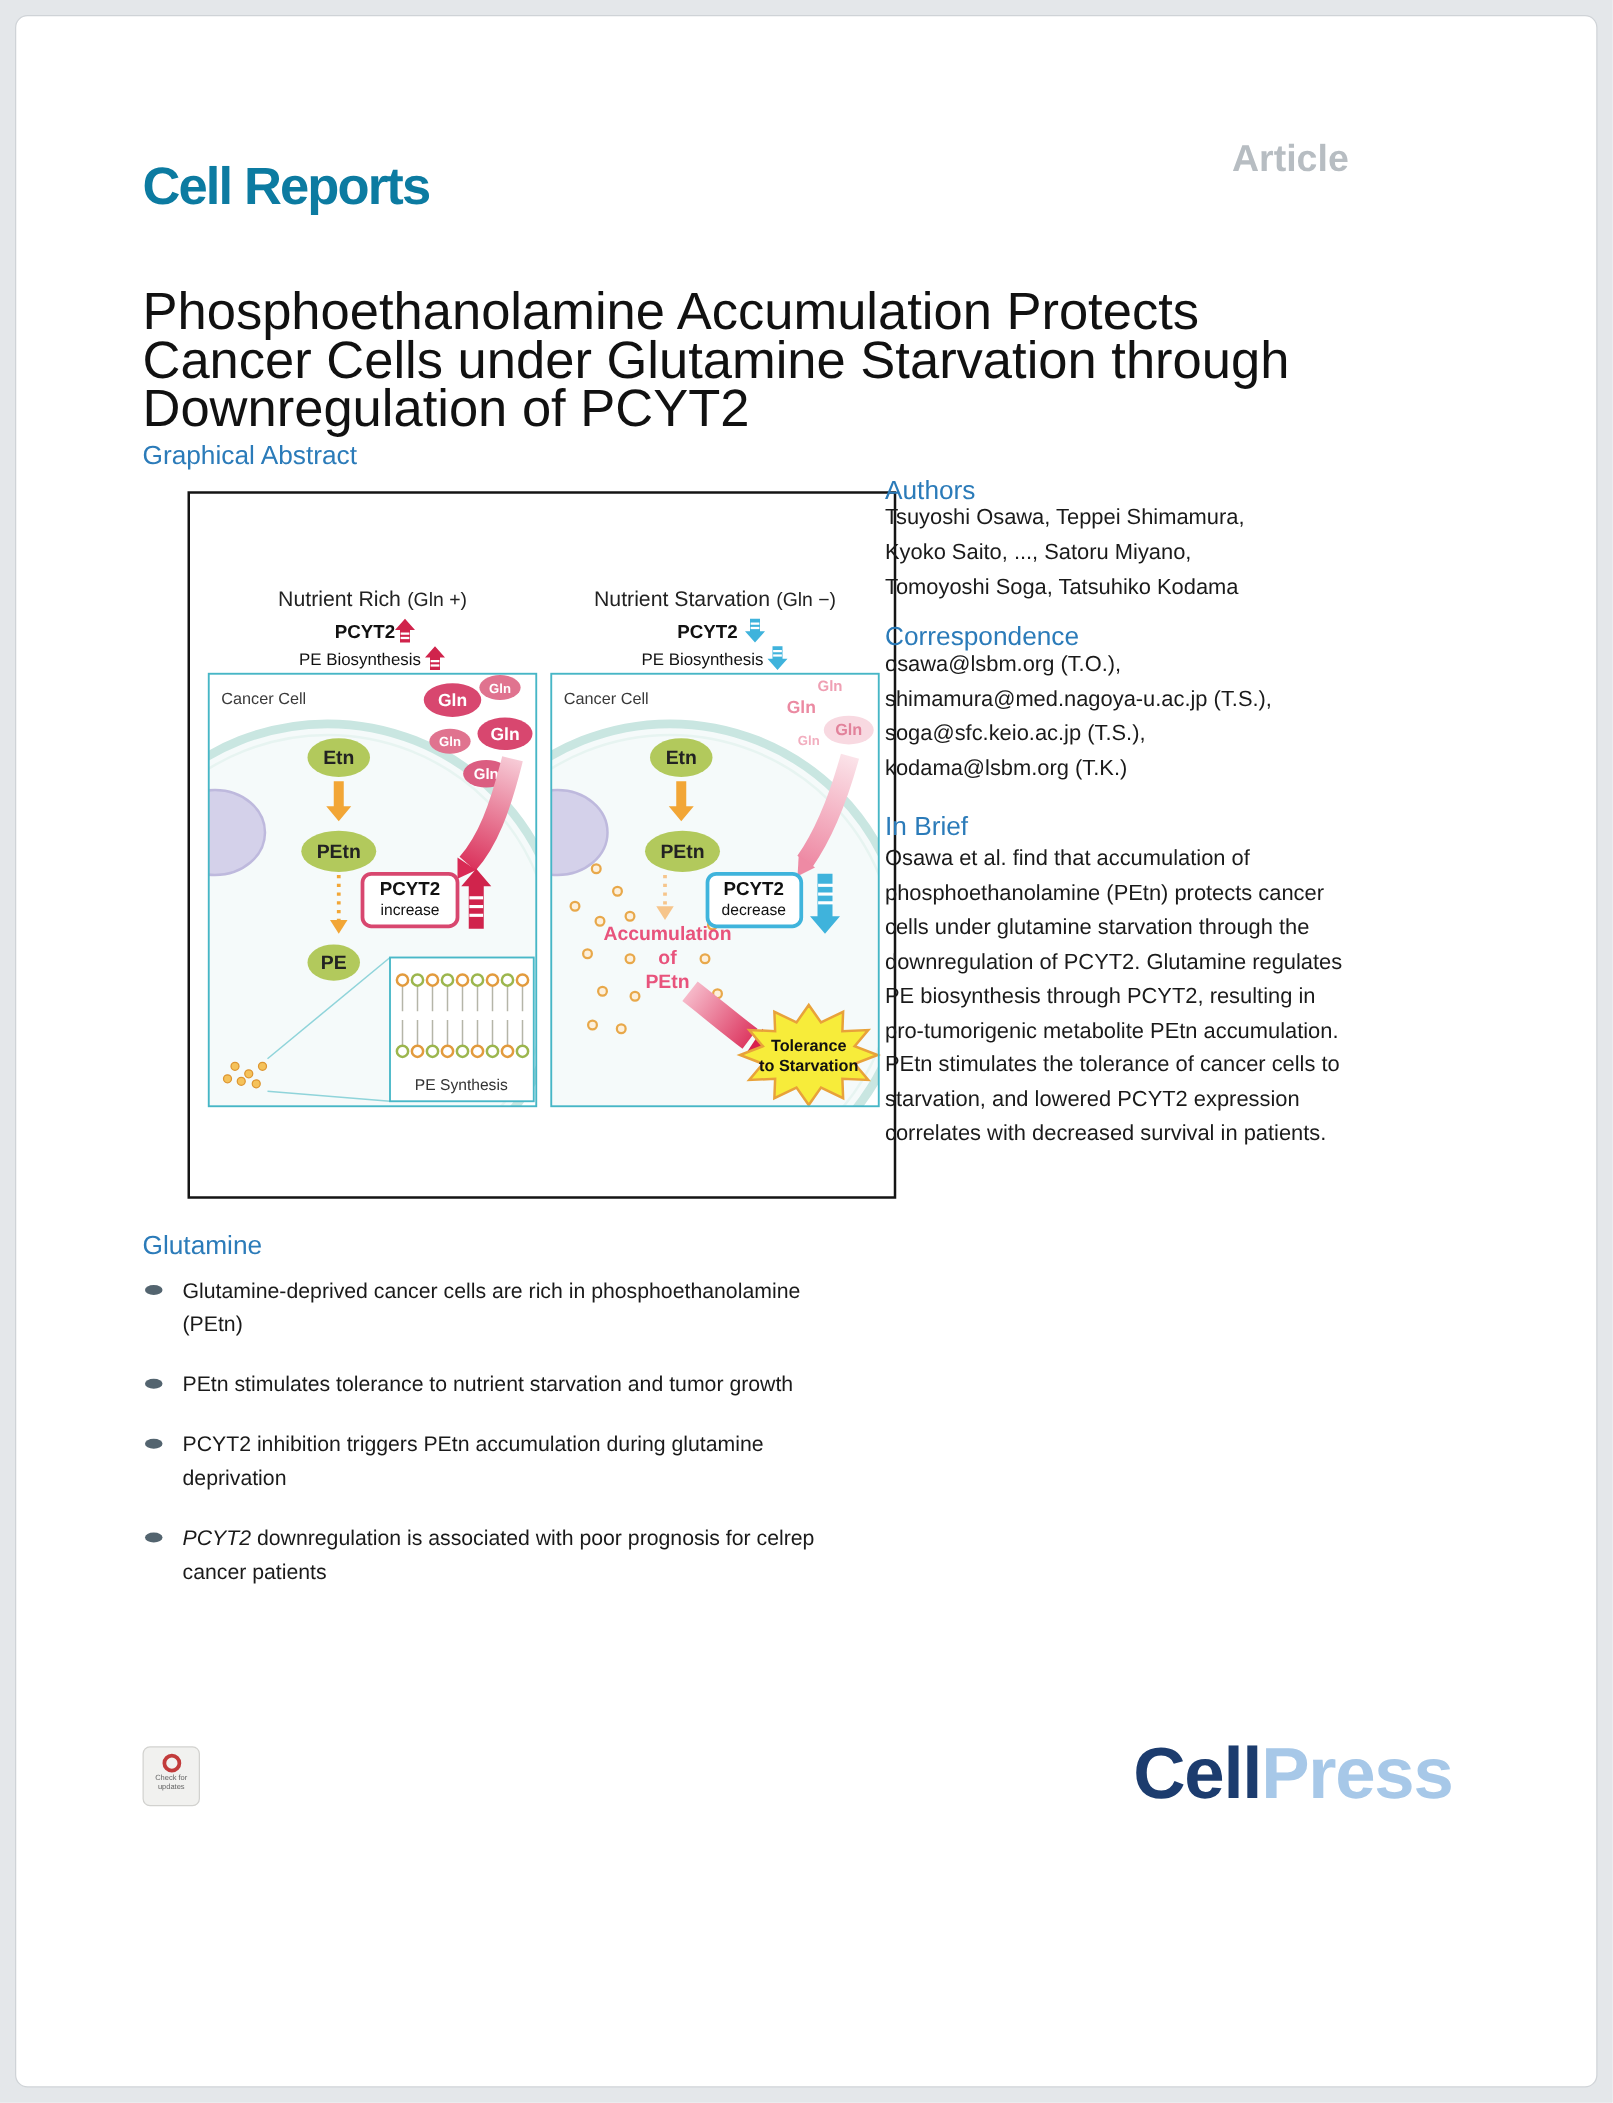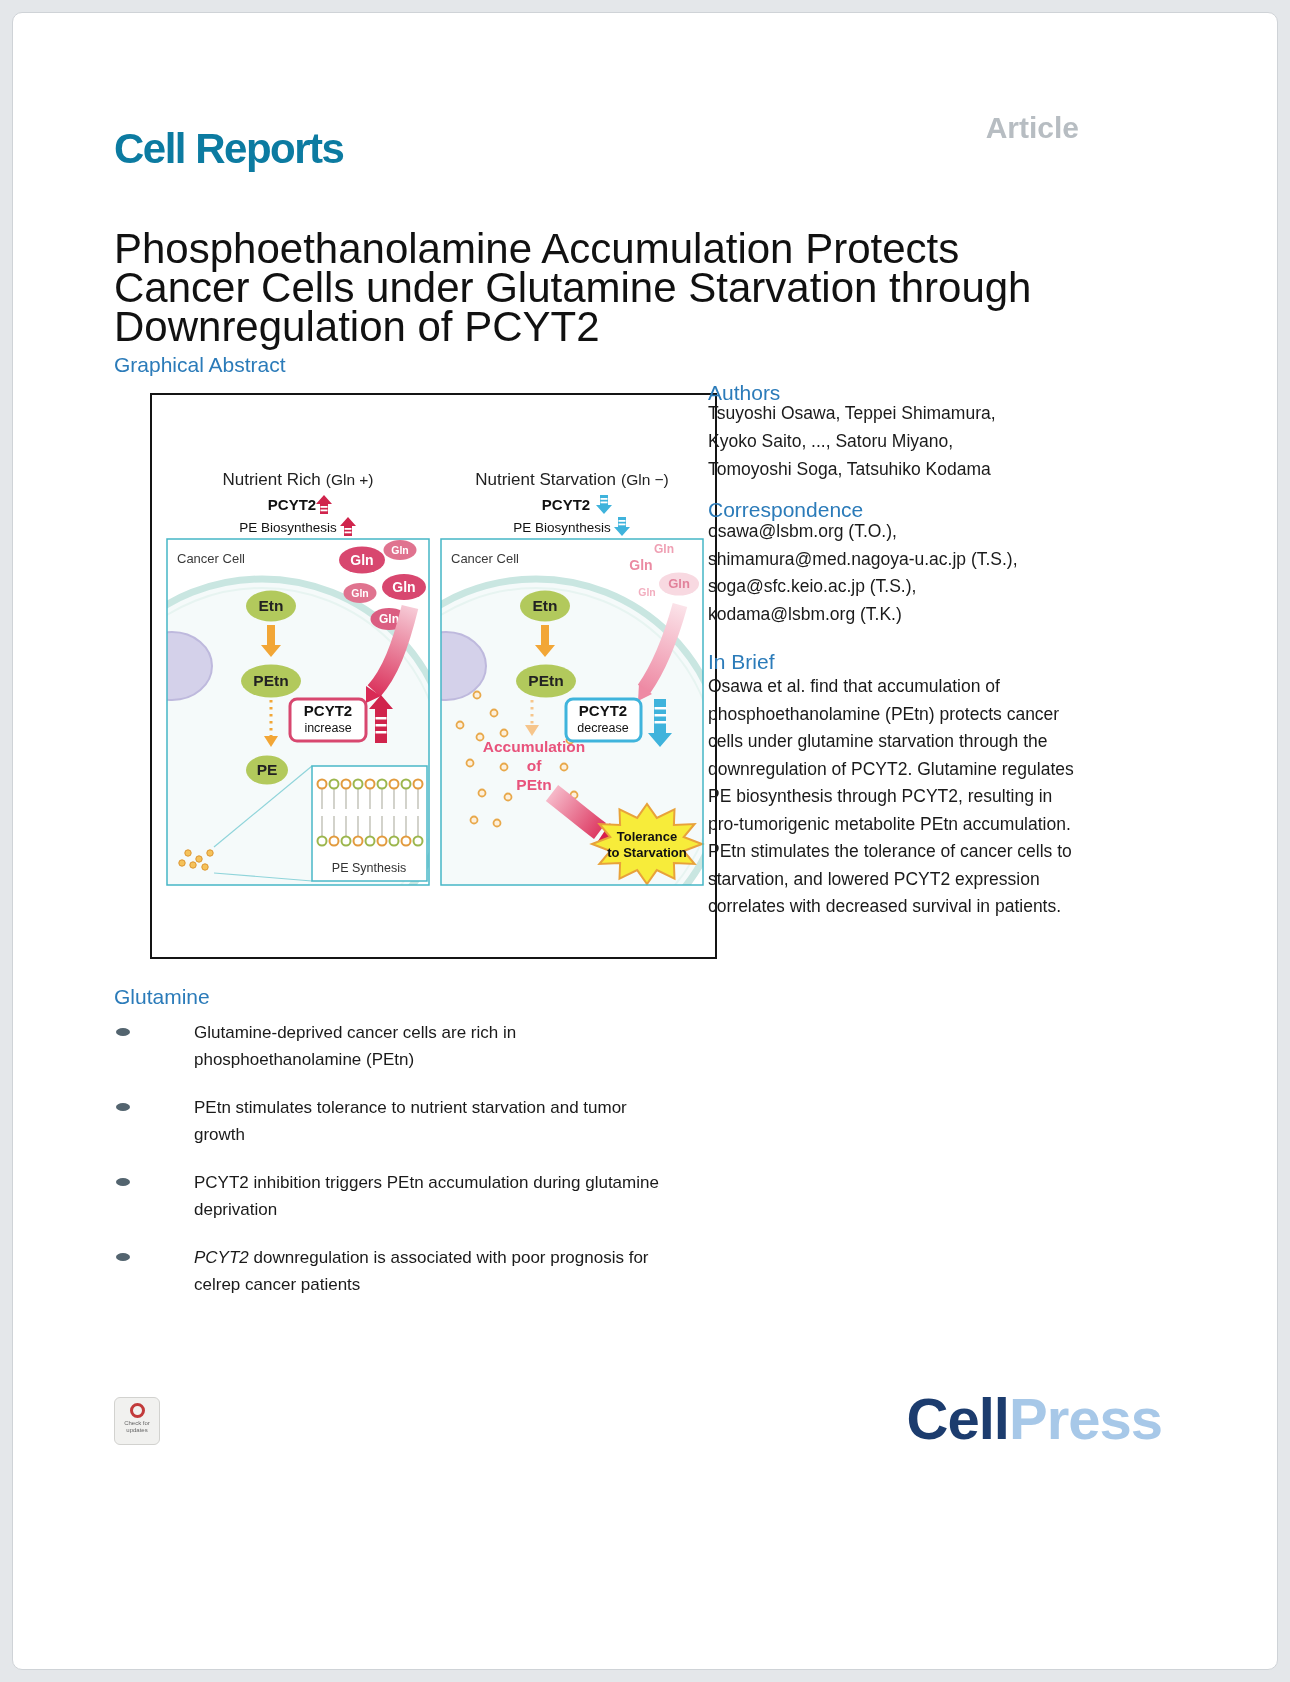--- a/index.html
+++ b/index.html
@@ -11,21 +11,21 @@
   .paper-title { position:absolute; left:101px; top:192px; width:980px; font-size:42px; font-weight:normal; line-height:39px; color:#111;margin-top:24px; }
 
   .section-heading { font-size:21px; color:#2b7bb9; }
   .ga-heading { position:absolute; left:101px; top:340px; }
   .figure-box { position:absolute; left:101px; top:380px; width:567px; height:566px; border:2px solid #141414; background:#fff;margin-left:36px; }
 
   .hl-heading { position:absolute; left:101px; top:972px; }
   .highlights { position:absolute; left:101px; top:1006px; width:565px; list-style:none; }
   .highlights li { display:flex; margin-bottom:21px; font-size:17px; line-height:27px; }
   .highlights .dot { flex:0 0 14px; width:8px; height:8px; margin:9px 16px 0 2px; border-radius:50%; background:#53646f; }
-  .highlights .hl-text { width:540px;margin-left:48px; }
+  .highlights .hl-text { width:540px; }
 
   .authors-heading { position:absolute; left:695px; top:368px; }
   .authors-text { position:absolute; left:695px; top:386px; width:380px; font-size:17.5px; line-height:28px; }
   .corr-heading { position:absolute; left:695px; top:485px; }
   .corr-text { position:absolute; left:695px; top:505px; width:380px; font-size:17.5px; line-height:27.5px; }
   .brief-heading { position:absolute; left:695px; top:637px; }
   .brief-text { position:absolute; left:695px; top:660px; width:376px; font-size:17.5px; line-height:27.5px; }
 
   .badge { position:absolute; left:101px; top:1384px; width:46px; height:48px; background:#f1f1ef; border:1px solid #d2d2cf; border-radius:6px; text-align:center; cursor:pointer; }
   .badge-ring { width:15px; height:15px; margin:5px auto 2px auto; border-radius:50%; border:3px solid #c23b3b; }

